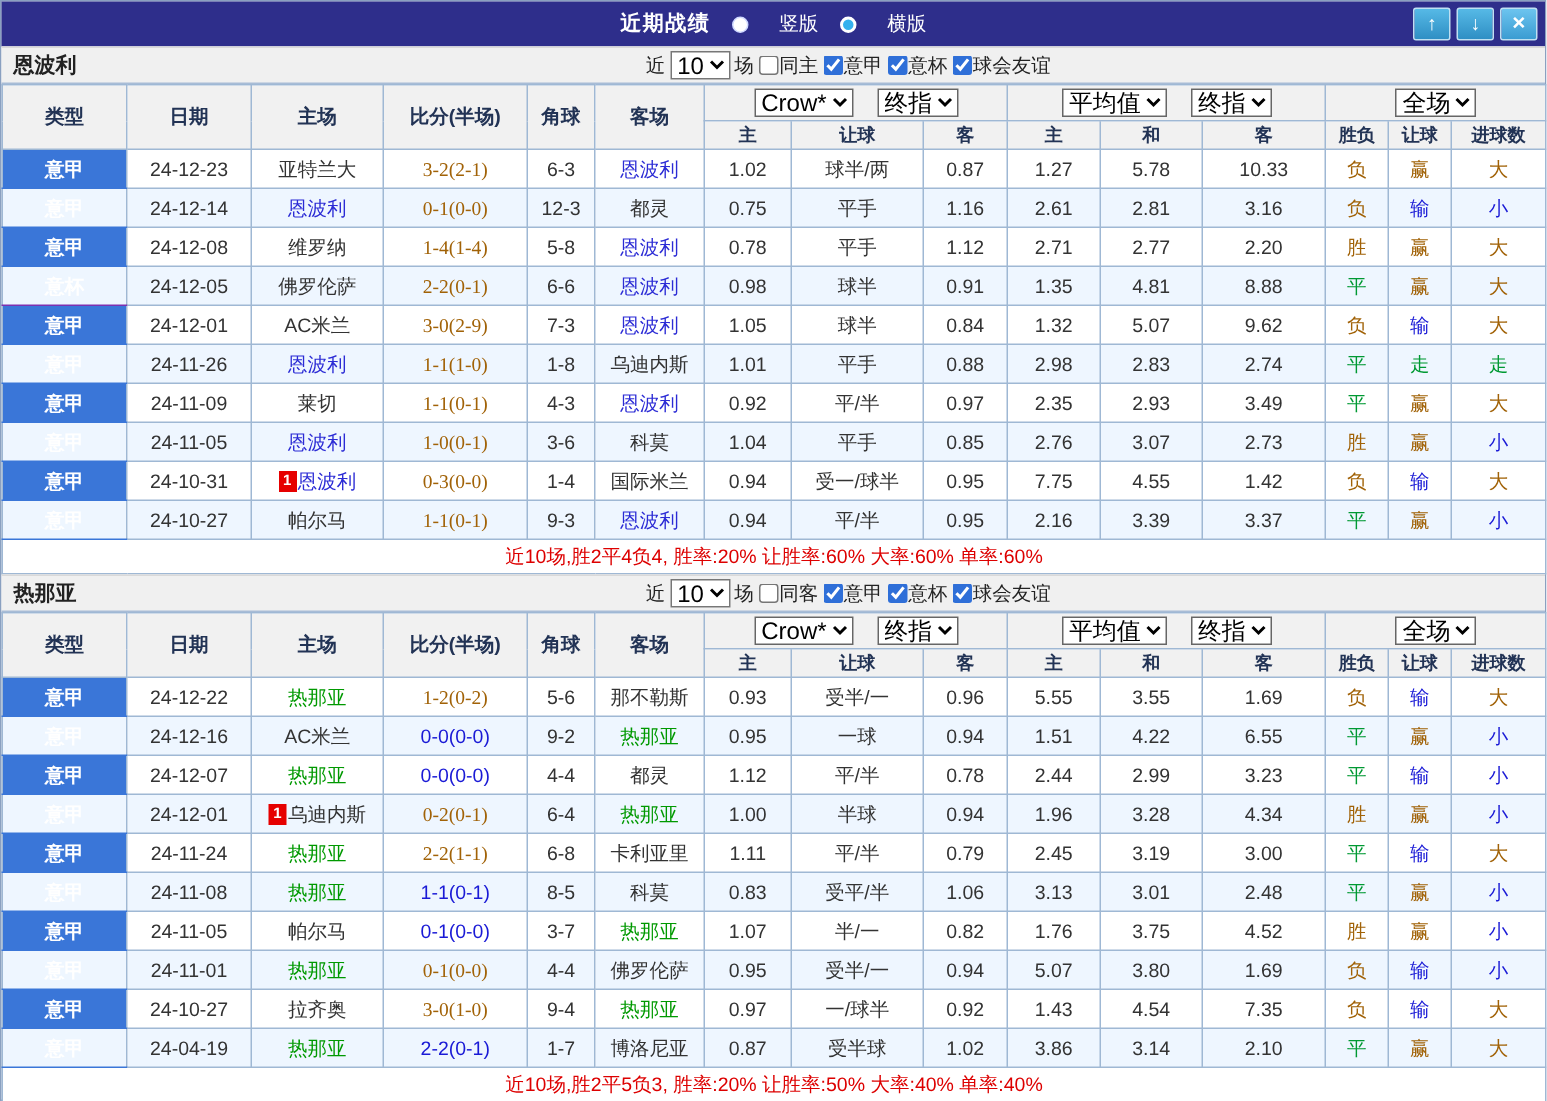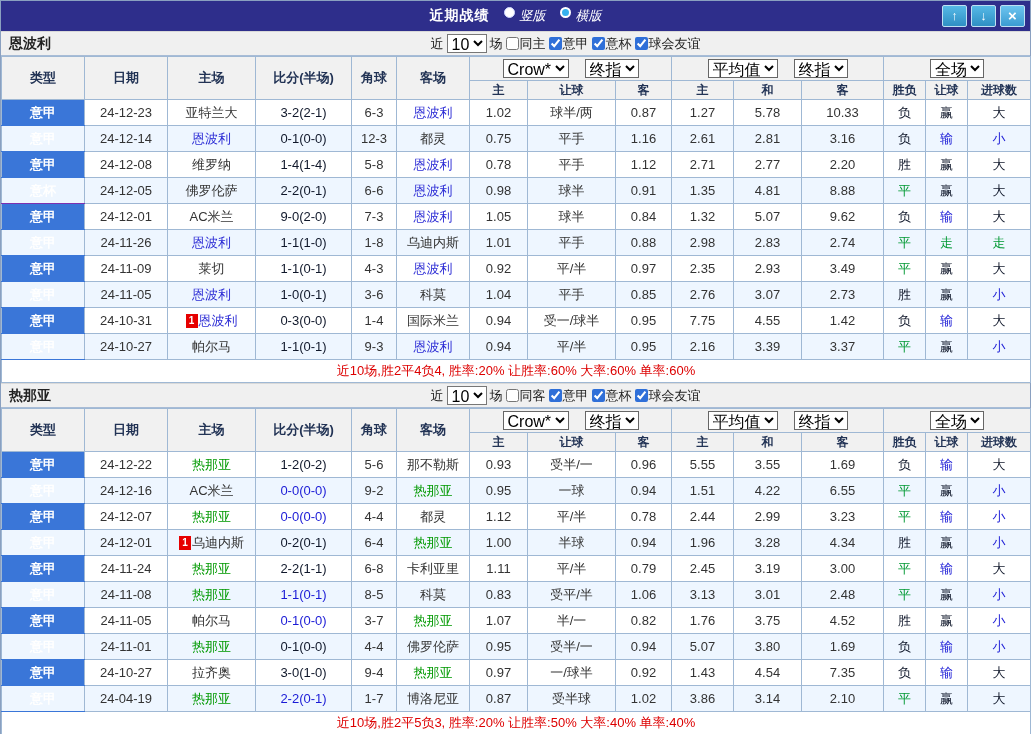--- a/index.html
+++ b/index.html
@@ -4,21 +4,21 @@
 <style>
   * { margin:0; padding:0; box-sizing:border-box; }
   html,body { width:1031px; height:734px; overflow:hidden; }
   body { font-family:"Liberation Sans","DejaVu Sans",sans-serif; font-size:13px; background:#fff; }
   .window { width:1031px; height:734px; border:1px solid #8aa0c0; display:flex; flex-direction:column; background:#fff; }
 
   
   .titlebar { height:30px; background:#2e2e8b; color:#fff; display:flex; align-items:center; position:relative; flex:0 0 30px; }
   .title-center { flex:1; display:flex; justify-content:center; align-items:center; gap:14px; }
   .title-text { font-weight:bold; font-size:14px; letter-spacing:1px; }
-  .radio-opt { display:flex; gap:5px; font-size:13px; cursor:pointer;font-style:italic; }
+  .radio-opt { display:flex; align-items:center; gap:21px; font-size:13px; cursor:pointer; }
   .rdot { width:11px; height:11px; border-radius:50%; background:#fff; border:1px solid #cfd8ff; display:inline-block; }
   .rdot.on { background:#35b1ee; border:2px solid #fff; }
   .win-buttons { position:absolute; right:5px; top:4px; display:flex; gap:4px; }
   .wbtn { width:25px; height:22px; border:1px solid #bfe0f2; border-radius:2px; color:#fff; font-size:13px; font-weight:bold;
           background:linear-gradient(#56b9e6,#2f8fc4); cursor:pointer; line-height:18px; }
   .wbtn.close { background:linear-gradient(#6cc4ef,#3b9cd2); font-size:15px; }
 
   
   .section { flex:0 0 auto; }
   .filterbar { height:25px; background:#f0f0f0; border-bottom:1px solid #a8bcd6; border-top:1px solid #d9d9d9;
@@ -36,21 +36,21 @@
   tr.hrow1 th { height:24px; }
   tr.hrow2 th { height:19px; font-size:12px; }
   thead select { height:19px; font-size:16px; border:1px solid #666; background:#fff; margin:0 8px; }
   tbody td { height:26px; color:#333; }
   tbody tr:nth-child(even) td { background:#eef6ff; }
   td.lg { color:#fff; font-weight:bold; }
   td.lg-serie_a { background:#3a76d8; border-color:#3a76d8 #9fb8d4; }
   td.lg-coppa  { background:#7d30b0; border-color:#7d30b0 #9fb8d4; }
   .badge { display:inline-block; background:#e60000; color:#fff; font-size:10px; font-weight:bold;
            width:12px; height:14px; line-height:14px; vertical-align:middle; margin-right:1px; }
-  .c-red { color:#0f172a; }
+  .c-red { color:#a16207;font-family:Liberation Serif, serif; }
   .c-blue { color:#1a1ad6; }
   .c-green { color:#009933; }
   tfoot td { height:23px; color:#dd0000; background:#fff; font-size:13px; }
 </style>
 </head>
 <body>
 
 <div class="window">
 
   <div class="titlebar">
@@ -206,21 +206,21 @@
               <td>4.81</td>
               <td>8.88</td>
               <td class="c-green">平</td>
               <td class="c-red">赢</td>
               <td class="c-red">大</td>
             </tr>
             <tr>
               <td class="lg lg-serie_a">意甲</td>
               <td>24-12-01</td>
               <td><span>AC米兰</span></td>
-              <td class="c-red">9-0(2-0)</td>
+              <td class="c-red">3-0(2-9)</td>
               <td>7-3</td>
               <td><span style="color: rgb(43, 43, 213);">恩波利</span></td>
               <td>1.05</td>
               <td>球半</td>
               <td>0.84</td>
               <td>1.32</td>
               <td>5.07</td>
               <td>9.62</td>
               <td class="c-red">负</td>
               <td class="c-blue">输</td>

